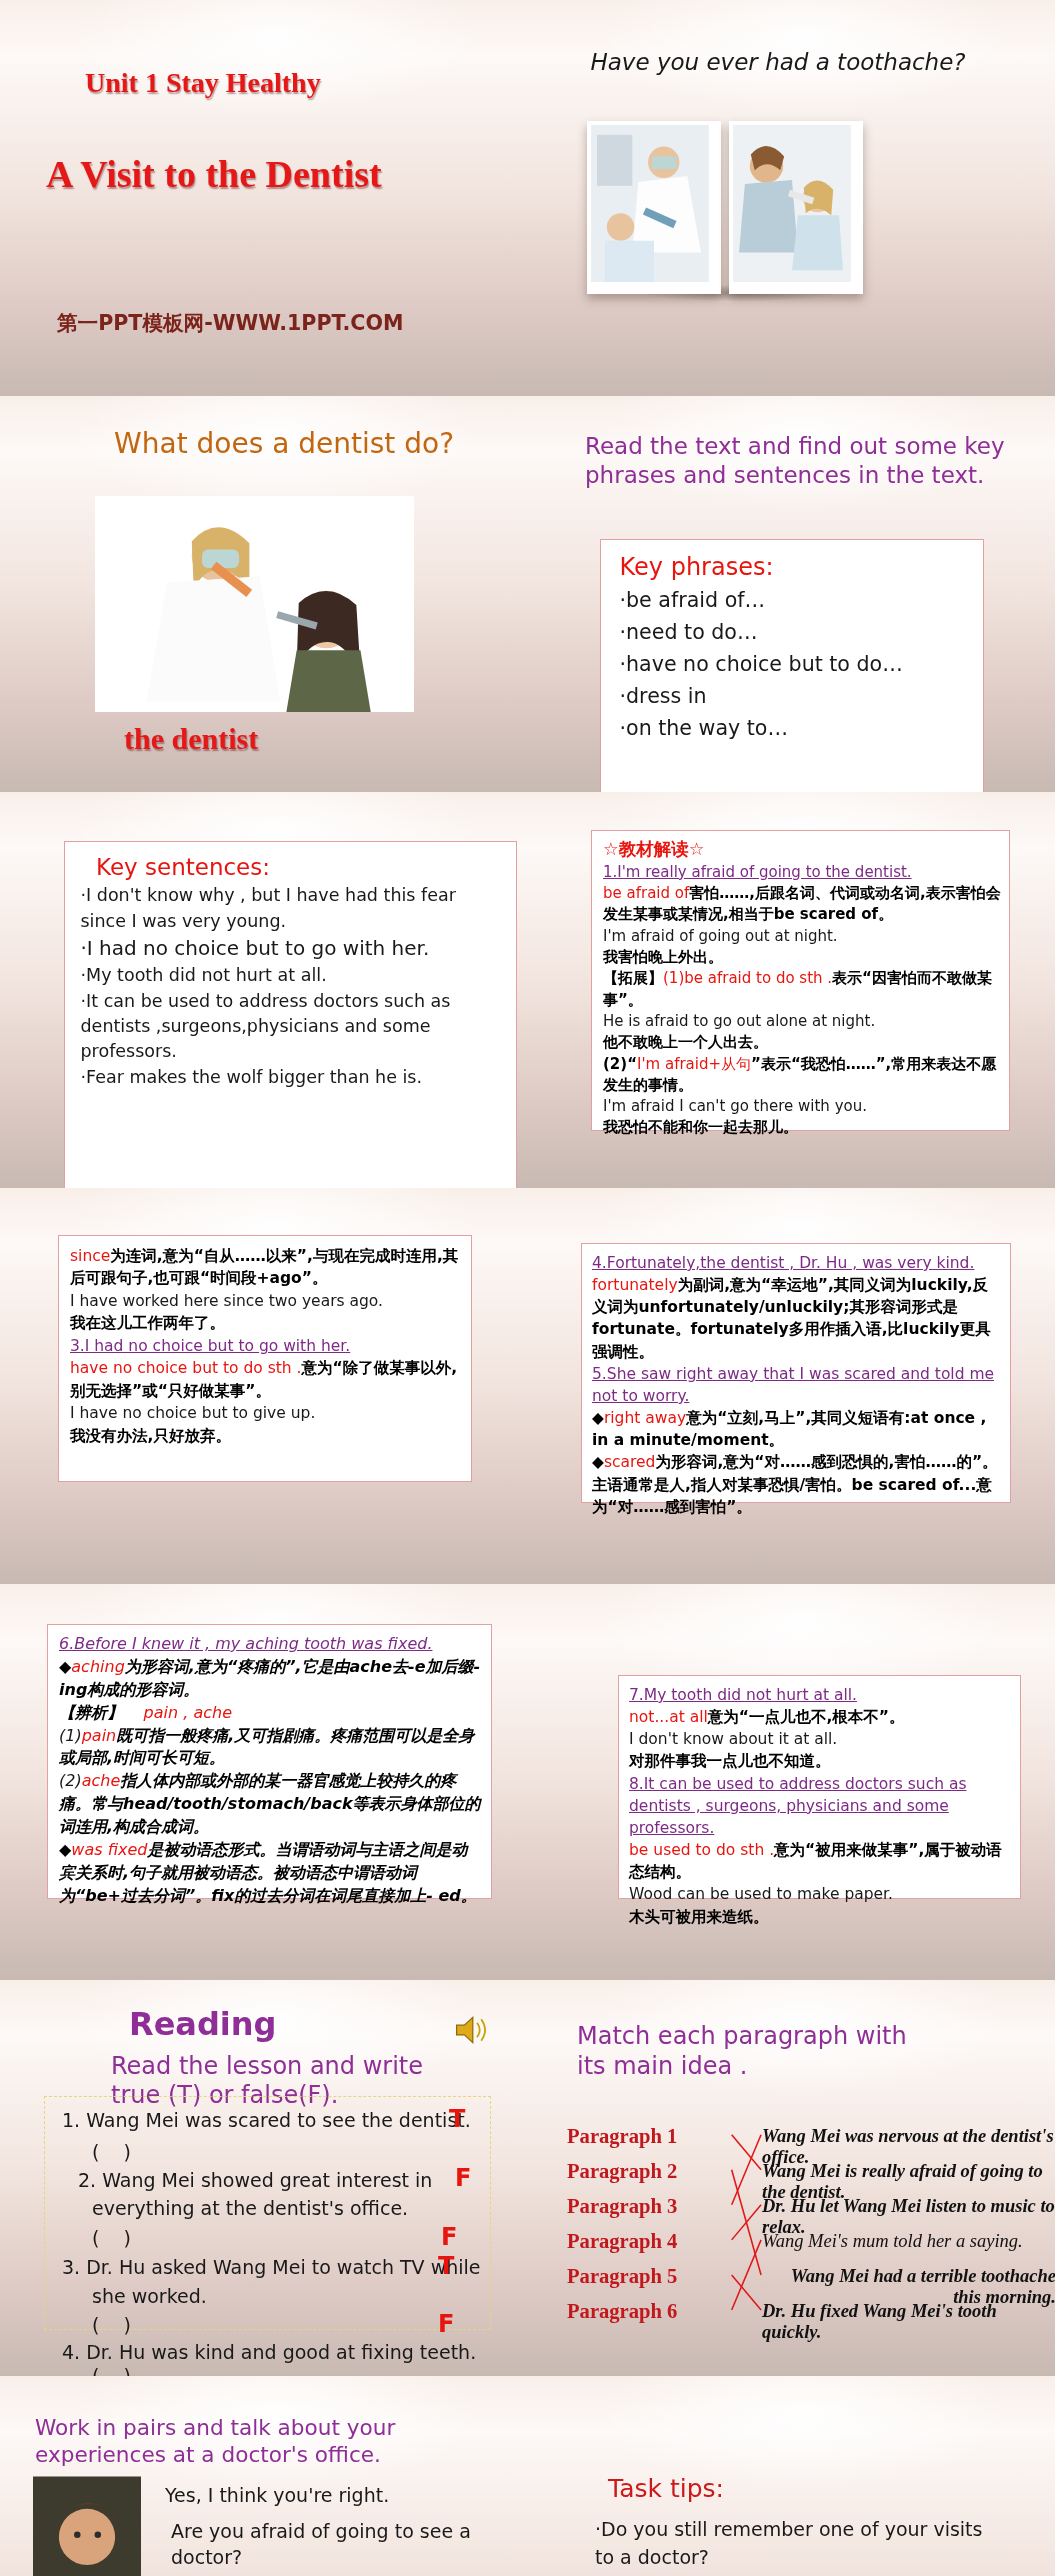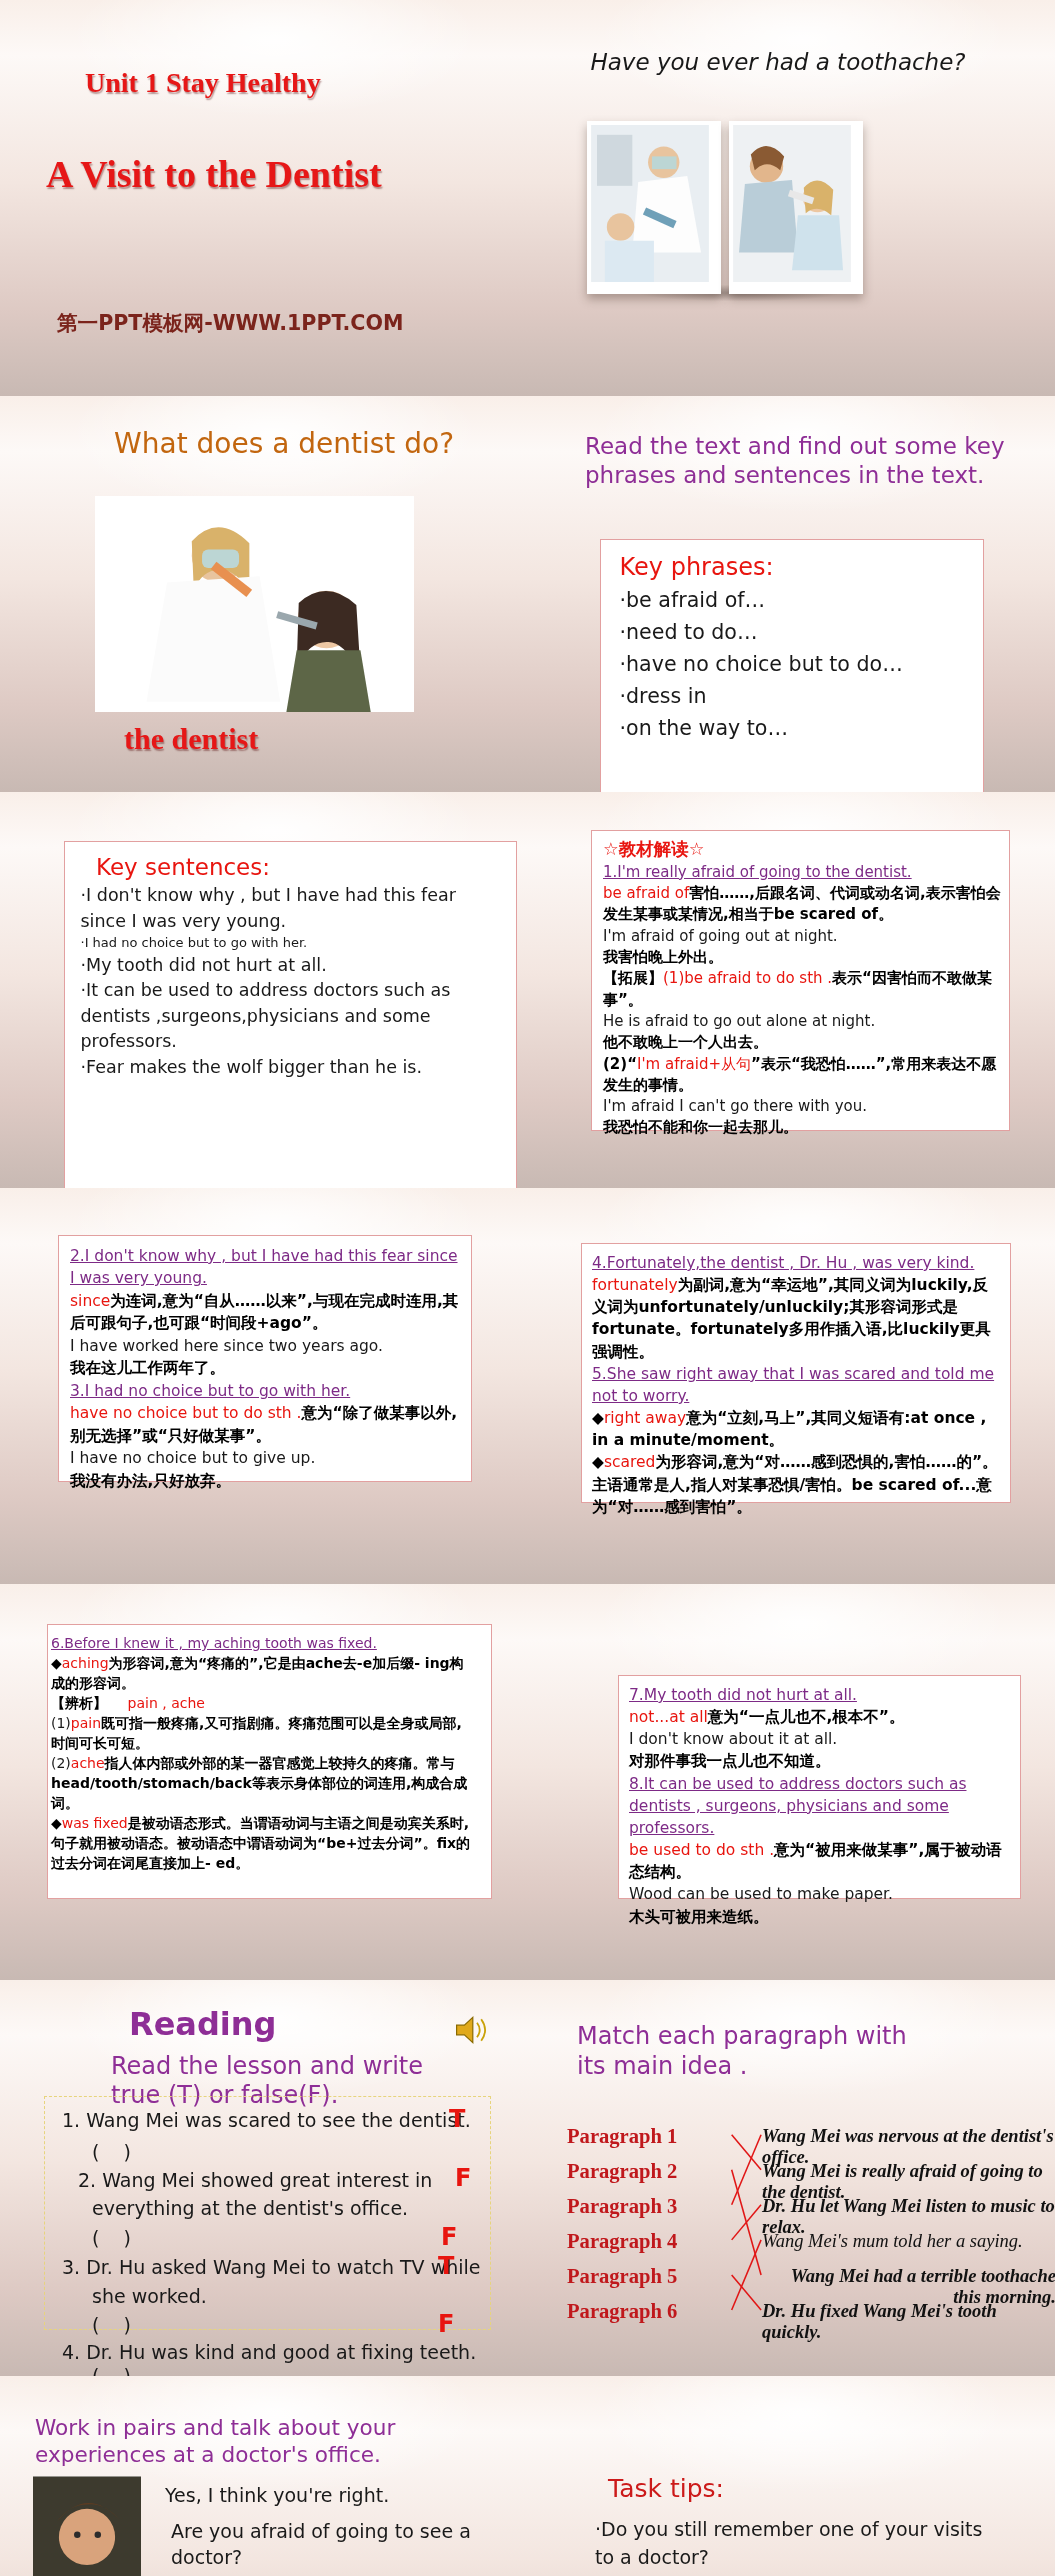--- a/index.html
+++ b/index.html
@@ -92,21 +92,21 @@
       <div class="hw" style="font-size:20.6px;line-height:1.55;">·have no choice but to do…</div>
       <div class="hw" style="font-size:20.6px;line-height:1.55;">·dress in</div>
       <div class="hw" style="font-size:20.6px;line-height:1.55;">·on the way to…</div>
     </div>
   </section>
 
   <section class="slide">
     <div class="box" style="left:64px;top:49px;width:420px;height:334px;padding:12.4px 15.5px;">
       <div class="hw red" style="font-size:23px;margin:0 0 3.1px 15.5px;">Key sentences:</div>
       <div class="hw" style="font-size:17.5px;line-height:1.45;">·I don't know why , but I have had this fear since I was very young.</div>
-      <div class="hw" style="font-size:13px;line-height:1.45;">·I had no choice but to go with her.</div>
+      <div class="hw" style="font-size:20px;line-height:1.45;">·I had no choice but to go with her.</div>
       <div class="hw" style="font-size:17.5px;line-height:1.45;">·My tooth did not hurt at all.</div>
       <div class="hw" style="font-size:17.5px;line-height:1.45;">·It can be used to address doctors such as</div>
       <div class="hw" style="font-size:17.5px;line-height:1.45;">dentists ,surgeons,physicians and some professors.</div>
       <div class="hw" style="font-size:17.5px;line-height:1.45;">·Fear makes the wolf bigger than he is.</div>
     </div>
   </section>
 
   <section class="slide">
     <div class="box" style="left:63px;top:38px;width:417px;height:299px;"></div>
     <div class="abs" style="left:75px;top:45px;width:399px;font-size:15px;line-height:1.42;">
@@ -120,21 +120,20 @@
       <div class="ln"><span class="cb">他不敢晚上一个人出去。</span></div>
       <div class="ln"><span class="cb">(2)“</span><span class="red">I'm afraid+从句</span><span class="cb">”表示“我恐怕……”,常用来表达不愿发生的事情。</span></div>
       <div class="ln"><span class="hw">I'm afraid I can't go there with you.</span></div>
       <div class="ln"><span class="cb">我恐怕不能和你一起去那儿。</span></div>
     </div>
   </section>
 
   <section class="slide">
     <div class="box" style="left:58px;top:47px;width:412px;height:245px;"></div>
     <div class="abs" style="left:70px;top:57px;width:392px;font-size:15.5px;line-height:1.45;">
-      <div class="ln"><span class="pu">2.I don't know why , but I have had this fear since I was very young.</span></div>
       <div class="ln"><span class="red">since</span><span class="cb">为连词,意为“自从……以来”,与现在完成时连用,其后可跟句子,也可跟“时间段+ago”。</span></div>
       <div class="ln"><span class="hw">I have worked here since two years ago.</span></div>
       <div class="ln"><span class="cb">我在这儿工作两年了。</span></div>
       <div class="ln"><span class="pu">3.I had no choice but to go with her.</span></div>
       <div class="ln"><span class="red">have no choice but to do sth .</span><span class="cb">意为“除了做某事以外,别无选择”或“只好做某事”。</span></div>
       <div class="ln"><span class="hw">I have no choice but to give up.</span></div>
       <div class="ln"><span class="cb">我没有办法,只好放弃。</span></div>
     </div>
   </section>
 
@@ -144,21 +143,21 @@
       <div class="ln"><span class="pu">4.Fortunately,the dentist , Dr. Hu , was very kind.</span></div>
       <div class="ln"><span class="red">fortunately</span><span class="cb">为副词,意为“幸运地”,其同义词为luckily,反义词为unfortunately/unluckily;其形容词形式是fortunate。fortunately多用作插入语,比luckily更具强调性。</span></div>
       <div class="ln"><span class="pu">5.She saw right away that I was scared and told me not to worry.</span></div>
       <div class="ln"><span class="cb">◆</span><span class="red">right away</span><span class="cb">意为“立刻,马上”,其同义短语有:at once , in a minute/moment。</span></div>
       <div class="ln"><span class="cb">◆</span><span class="red">scared</span><span class="cb">为形容词,意为“对……感到恐惧的,害怕……的”。主语通常是人,指人对某事恐惧/害怕。be scared of...意为“对……感到害怕”。</span></div>
     </div>
   </section>
 
   <section class="slide">
     <div class="box" style="left:47px;top:40px;width:443px;height:273px;"></div>
-    <div class="abs" style="left:51px;top:49px;width:422px;font-size:14px;line-height:1.43;">
+    <div class="abs" style="left:59px;top:49px;width:422px;font-size:16px;line-height:1.43;font-style:italic;">
       <div class="ln"><span class="pu">6.Before I knew it , my aching tooth was fixed.</span></div>
       <div class="ln"><span class="cb">◆</span><span class="red">aching</span><span class="cb">为形容词,意为“疼痛的”,它是由ache去-e加后缀- ing构成的形容词。</span></div>
       <div class="ln"><span class="cb">【辨析】</span><span class="red" style="margin-left:20.6px;">pain , ache</span></div>
       <div class="ln"><span class="hw">(1)</span><span class="red">pain</span><span class="cb">既可指一般疼痛,又可指剧痛。疼痛范围可以是全身或局部,时间可长可短。</span></div>
       <div class="ln"><span class="hw">(2)</span><span class="red">ache</span><span class="cb">指人体内部或外部的某一器官感觉上较持久的疼痛。常与head/tooth/stomach/back等表示身体部位的词连用,构成合成词。</span></div>
       <div class="ln"><span class="cb">◆</span><span class="red">was fixed</span><span class="cb">是被动语态形式。当谓语动词与主语之间是动宾关系时,句子就用被动语态。被动语态中谓语动词为“be+过去分词”。fix的过去分词在词尾直接加上- ed。</span></div>
     </div>
   </section>
 
   <section class="slide">

